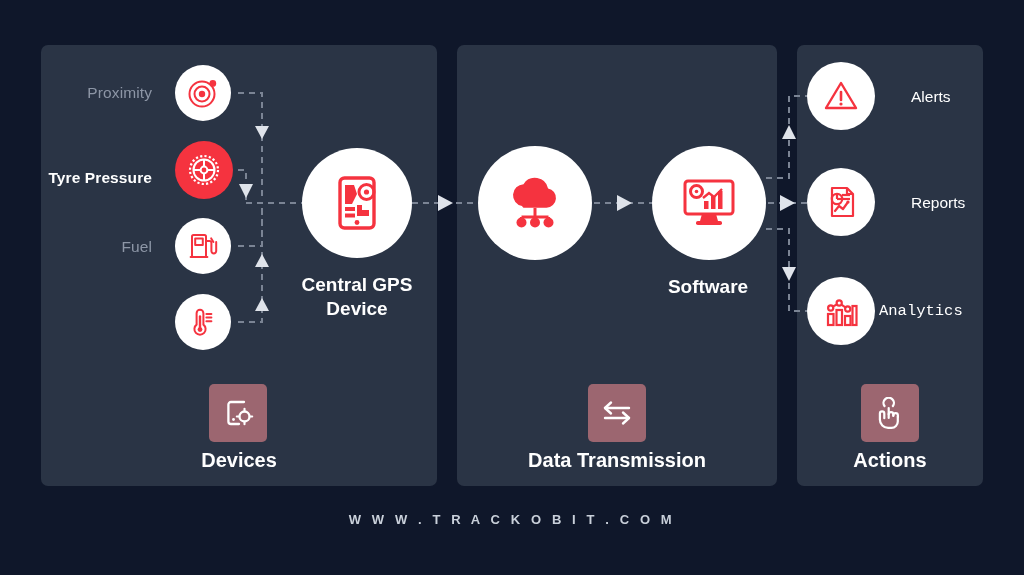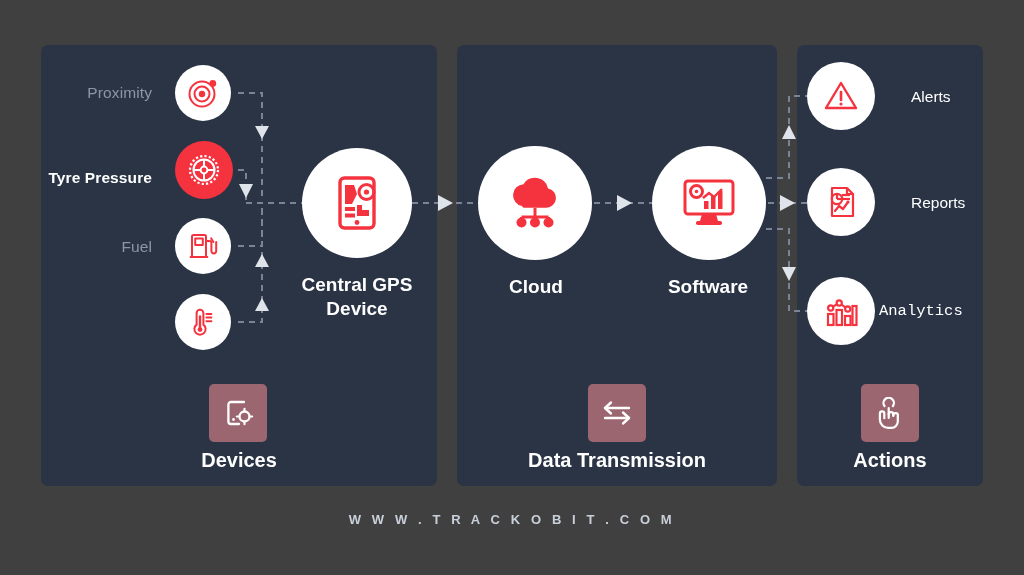--- a/index.html
+++ b/index.html
@@ -5,21 +5,21 @@
 <style>
   html, body {
     margin: 0;
     padding: 0;
     background: #232c3b;
   }
   #stage {
     position: relative;
     width: 1024px;
     height: 575px;
-    background: #404040;
+    background: #0f172a;
     font-family: "Liberation Sans", sans-serif;
     overflow: hidden;
   }
 
   
   .panel {
     position: absolute;
     background: #2a3445;
     border-radius: 7px;
   }
@@ -237,21 +237,20 @@
         <line x1="31" y1="33" x2="31" y2="42"></line>
         <path d="M17.5 42 h27"></path>
         <line x1="17.5" y1="42" x2="17.5" y2="45"></line>
         <line x1="44.5" y1="42" x2="44.5" y2="45"></line>
       </g>
       <circle cx="17.5" cy="47.5" r="5" fill="#f5333f"></circle>
       <circle cx="31" cy="47.5" r="5" fill="#f5333f"></circle>
       <circle cx="44.5" cy="47.5" r="5" fill="#f5333f"></circle>
     </svg>
   </div>
-  <div class="node-label" style="left:436px;top:275px;width:200px;">Cloud</div>
 
   <div class="circle" style="left:652px;top:146px;width:114px;height:114px;">
     <svg width="60" height="56" viewBox="0 0 60 56">
       <rect x="6" y="6" width="48" height="33" rx="3" fill="none" stroke="#f5333f" stroke-width="3"></rect>
       <path d="M23 39 h14 l2 7 h-18 z" fill="#f5333f"></path>
       <rect x="17" y="46" width="26" height="4" rx="1.8" fill="#f5333f"></rect>
       <g fill="#f5333f">
         <rect x="25" y="26" width="4.5" height="8"></rect>
         <rect x="32" y="21" width="4.5" height="13"></rect>
         <rect x="39" y="16" width="4.5" height="18"></rect>

